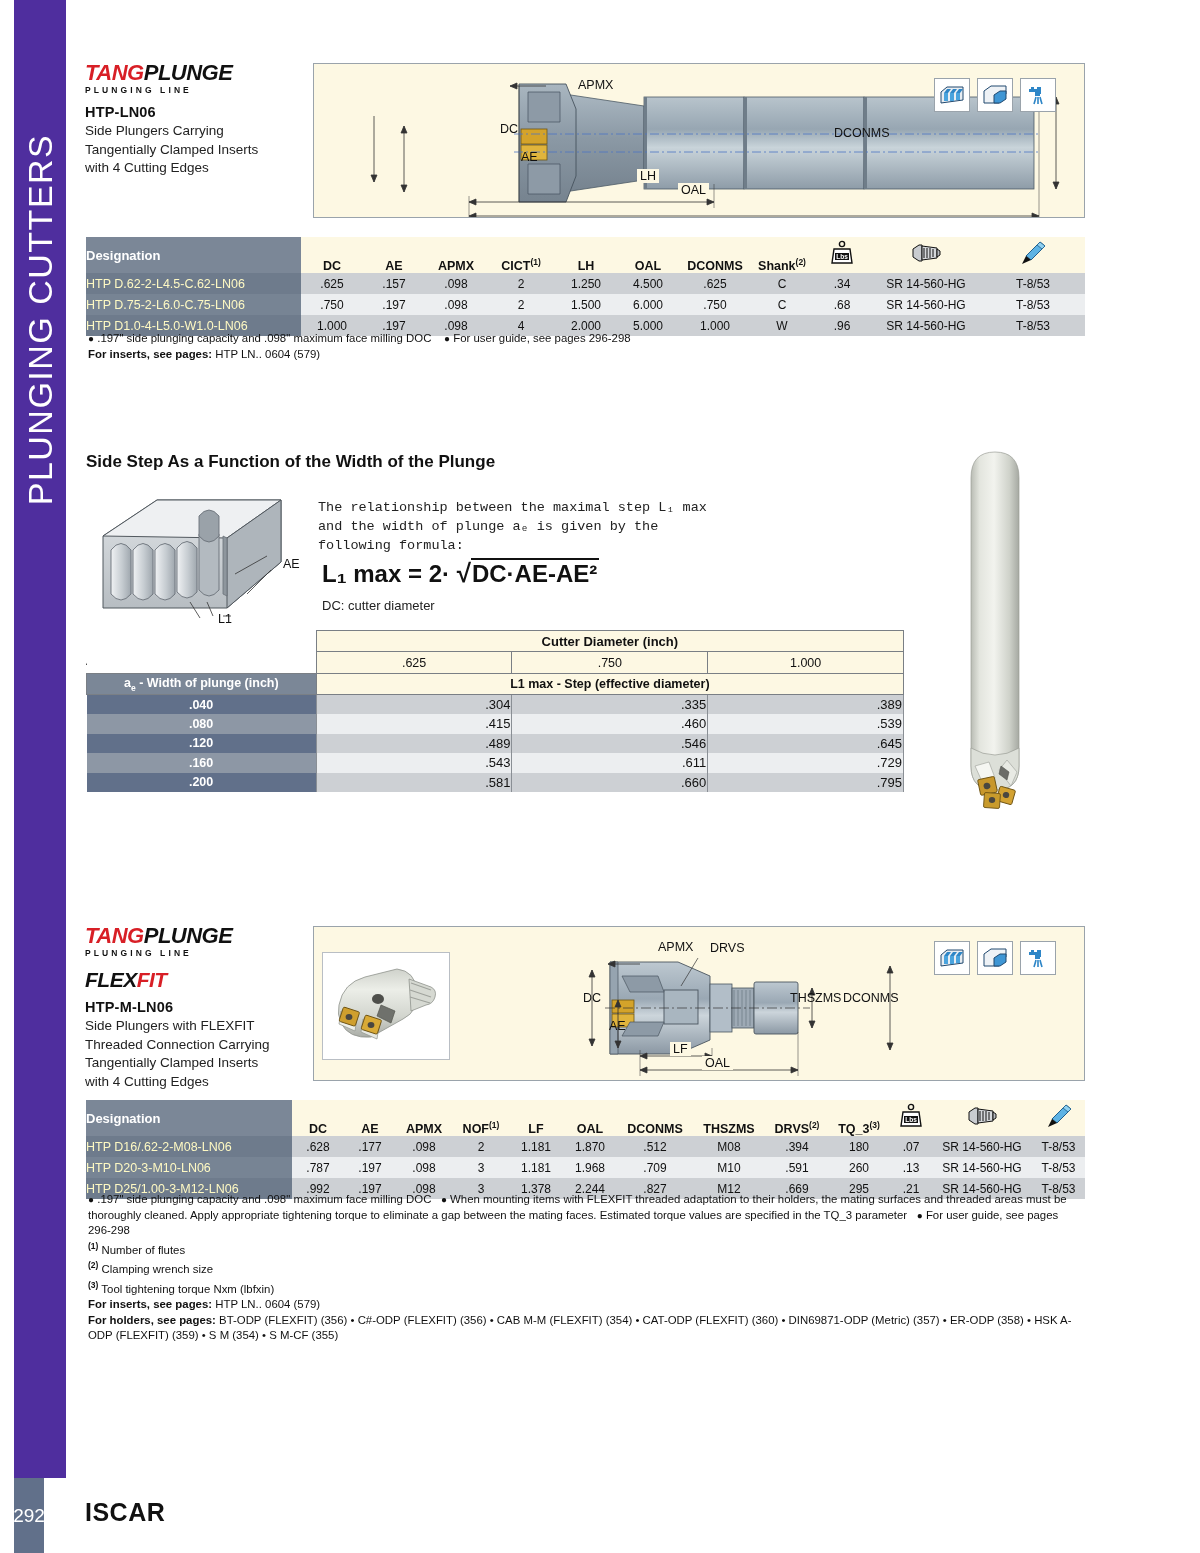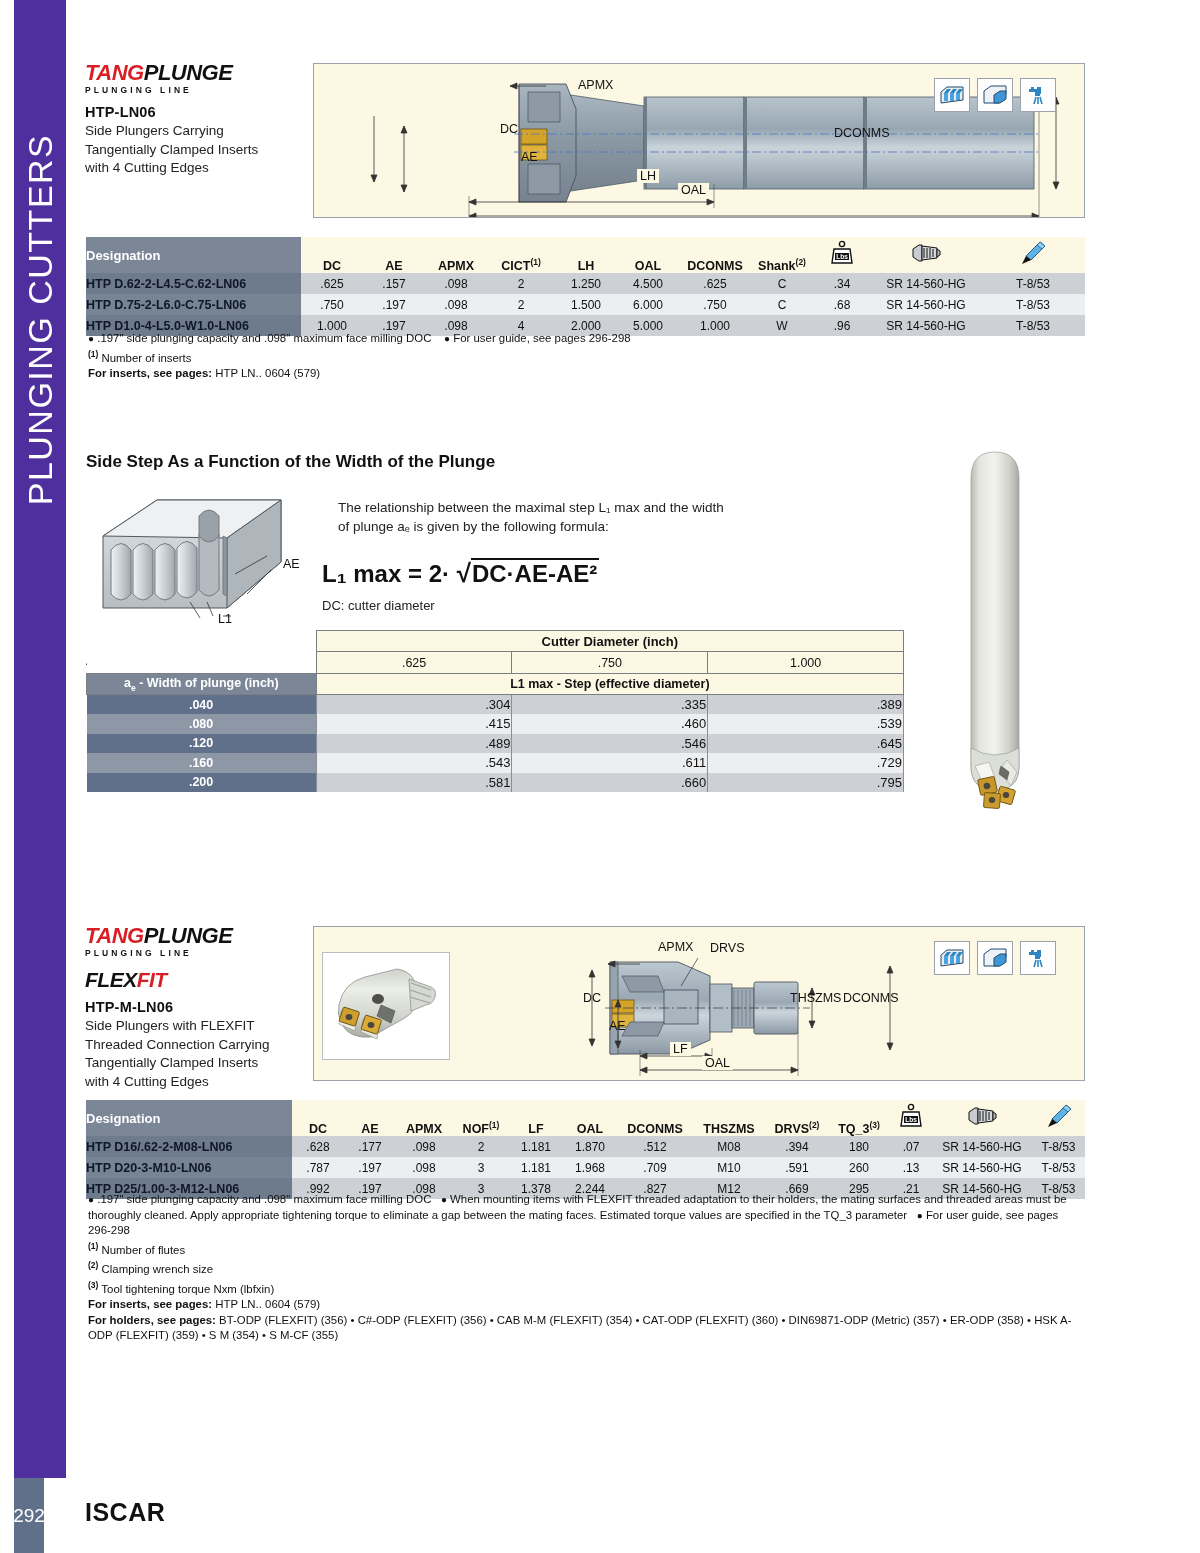--- a/index.html
+++ b/index.html
@@ -72,21 +72,21 @@
     text-align:left; padding-left:8px; height:36px; vertical-align:middle;margin-left:32px;
   }
   .sp-head{
     background:#fdf8e3; color:#111; font-size:12.5px; font-weight:bold;
     text-align:center; height:36px; vertical-align:bottom; padding-bottom:5px;
   }
   .sp-head-icon{
     background:#fdf8e3; text-align:center; height:36px; vertical-align:middle;
   }
   .sp-desig{
-    color:#0f172a; font-size:12.5px; font-weight:bold; text-align:left;
+    color:#fef9c3; font-size:12.5px; font-weight:normal; text-align:left;
     padding-left:8px; height:21px; white-space:nowrap;margin-top:31px;
   }
   .sp-cell{ font-size:12px; text-align:center; height:21px; color:#111; }
   .r-dark .sp-desig{ background:#6e7b8c; }
   .r-dark .sp-cell{ background:#cdd0d4; }
   .r-light .sp-desig{ background:#778494; }
   .r-light .sp-cell{ background:#eceef0; }
 
   .notes{ position:absolute; font-size:11.4px; line-height:15.6px; color:#111; }
   .notes .bold{ font-weight:bold; }
@@ -336,21 +336,20 @@
     <td class="sp-cell">T-8/53</td>
   </tr>
 </tbody>
   </table>
 
 <div class="notes" style="left:88px; top:331px; width:900px;">
   <div>
     <span class="bullet">●</span>&nbsp;<span>.197" side plunging capacity and .098" maximum face milling DOC</span>
     &nbsp;&nbsp;&nbsp;<span class="bullet">●</span>&nbsp;<span>For user guide, see pages 296-298</span>
   </div>
-  <div><span class="sup">(1)</span> <span>Number of inserts</span></div>
   <div><span class="bold">For inserts, see pages:</span> <span>HTP LN.. 0604 (579)</span></div>
 </div>
 
 <div class="sec-title" style="left:86px; top:452px;">Side Step As a Function of the Width of the Plunge</div>
 
 <div style="position:absolute; left:95px; top:490px;">
   <svg width="215" height="135" viewBox="0 0 215 135">
     <defs>
       <linearGradient id="blk" x1="0" y1="0" x2="0" y2="1">
           <stop offset="0%" stop-color="#dfe3e6"></stop>
@@ -379,21 +378,21 @@
       <line x1="152" y1="104" x2="176" y2="80"></line>
       <line x1="95" y1="112" x2="105" y2="128"></line>
       <line x1="112" y1="112" x2="118" y2="126"></line>
       <path d="M128 126 l8 0" stroke-width="0.8"></path>
     </g>
   </svg>
 </div>
 <div class="dlabel" style="left:283px; top:557px;">AE</div>
 <div class="dlabel" style="left:218px; top:612px;">L1</div>
 
-<div class="para" style="left:338px; top:498px; width:400px;">The relationship between the maximal step L₁ max and the width of plunge aₑ is given by the following formula:</div>
+<div class="para" style="left:318px; top:498px; width:400px;font-family:Liberation Mono, monospace;">The relationship between the maximal step L₁ max and the width of plunge aₑ is given by the following formula:</div>
 
 <div class="formula" style="left:322px; top:558px;">
   <span>L₁ max = 2·</span>
   <span class="rad">√</span><span class="radicand">DC·AE-AE²</span>
 </div>
 <div class="small-note" style="left:322px; top:598px;">DC: cutter diameter</div>
 
 <div class="legend" style="left:86px; top:634px;">
   <div>L₁ - Side stepover</div>
   <div>AE - Width of plunge</div>

